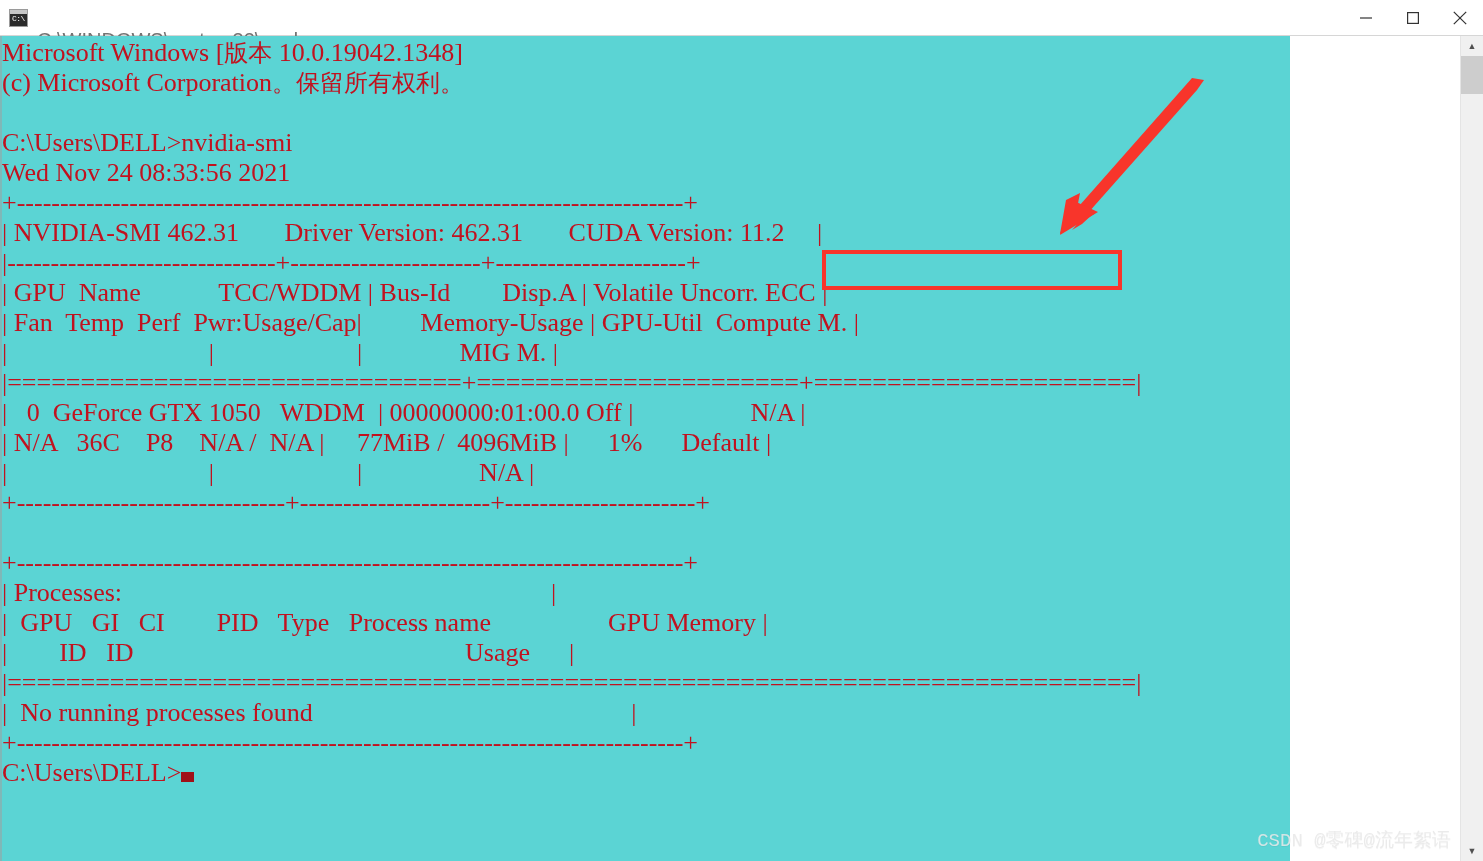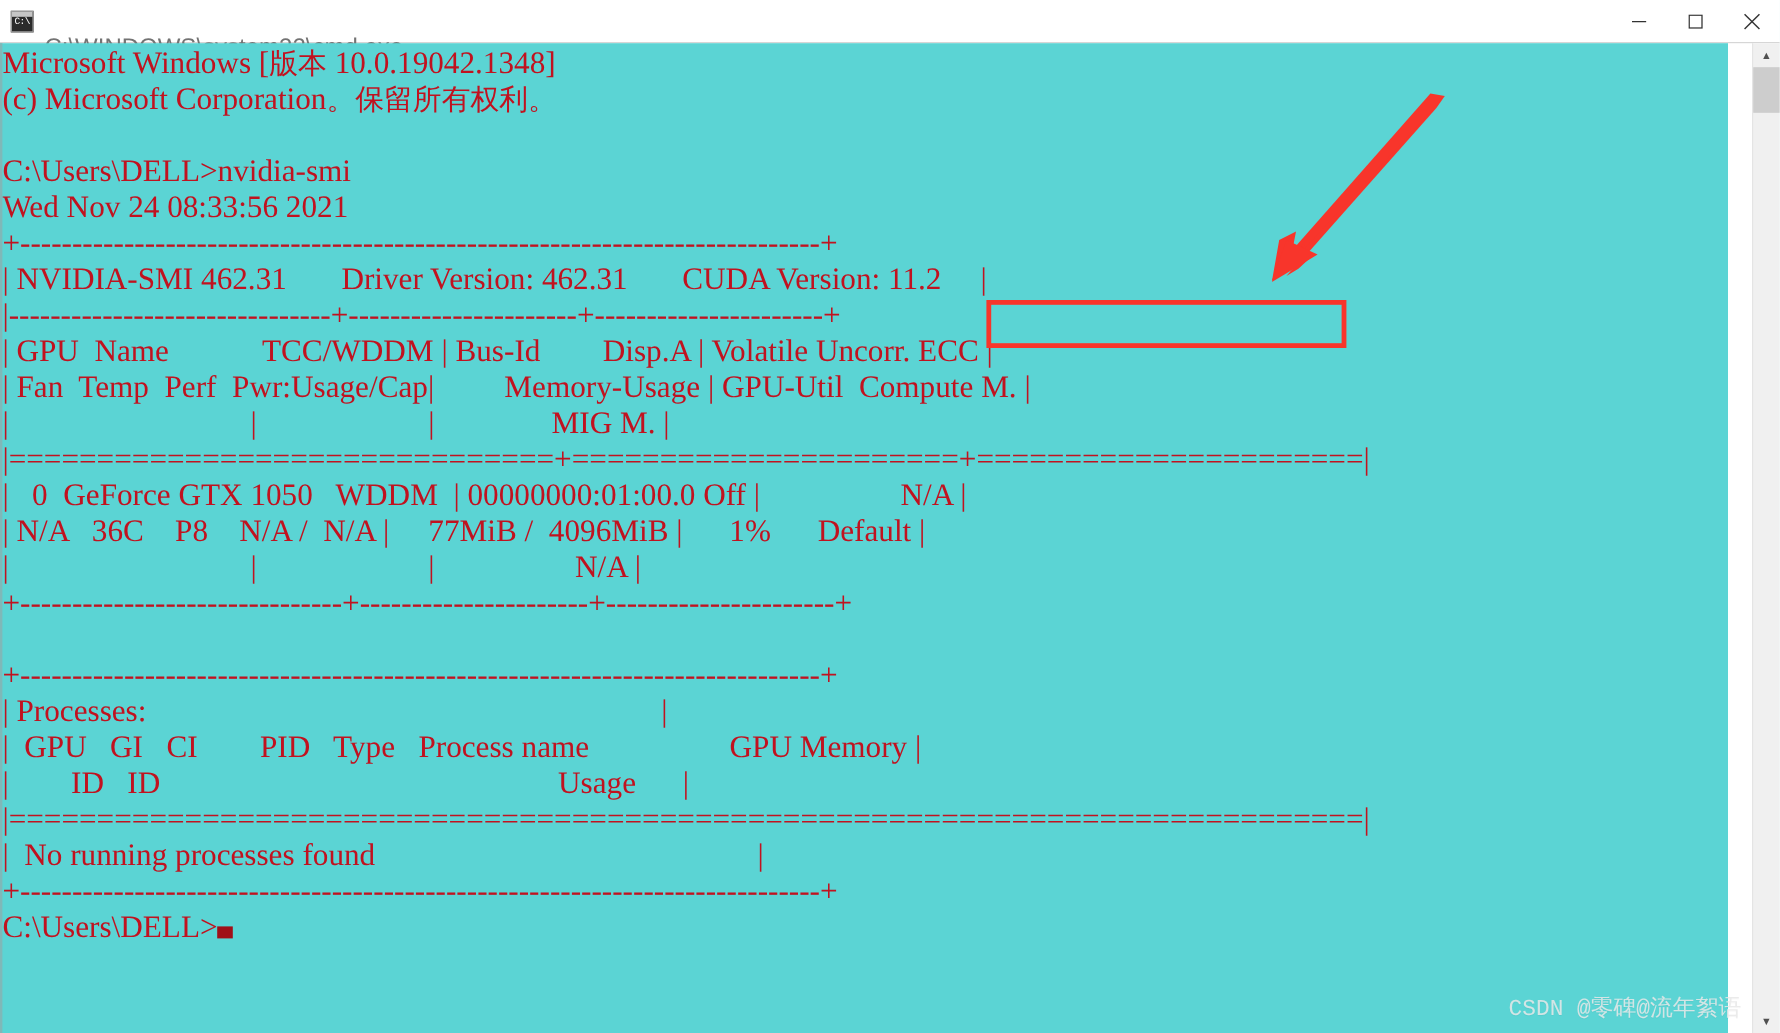--- a/index.html
+++ b/index.html
@@ -84,21 +84,21 @@
     justify-content: center;
     color: #333333;
   }
   .win-btn svg { display: block; }
 
   
   #console {
     position: absolute;
     left: 0;
     top: 36px;
-    width: 1440px;
+    width: 1290px;
     height: 825px;
     background: #5bd4d4;
     box-sizing: border-box;
     border-left: 2px solid #7fb8b8;
     overflow: hidden;
   }
   #console-text {
     position: absolute;
     left: 0px;
     top: 2px;

